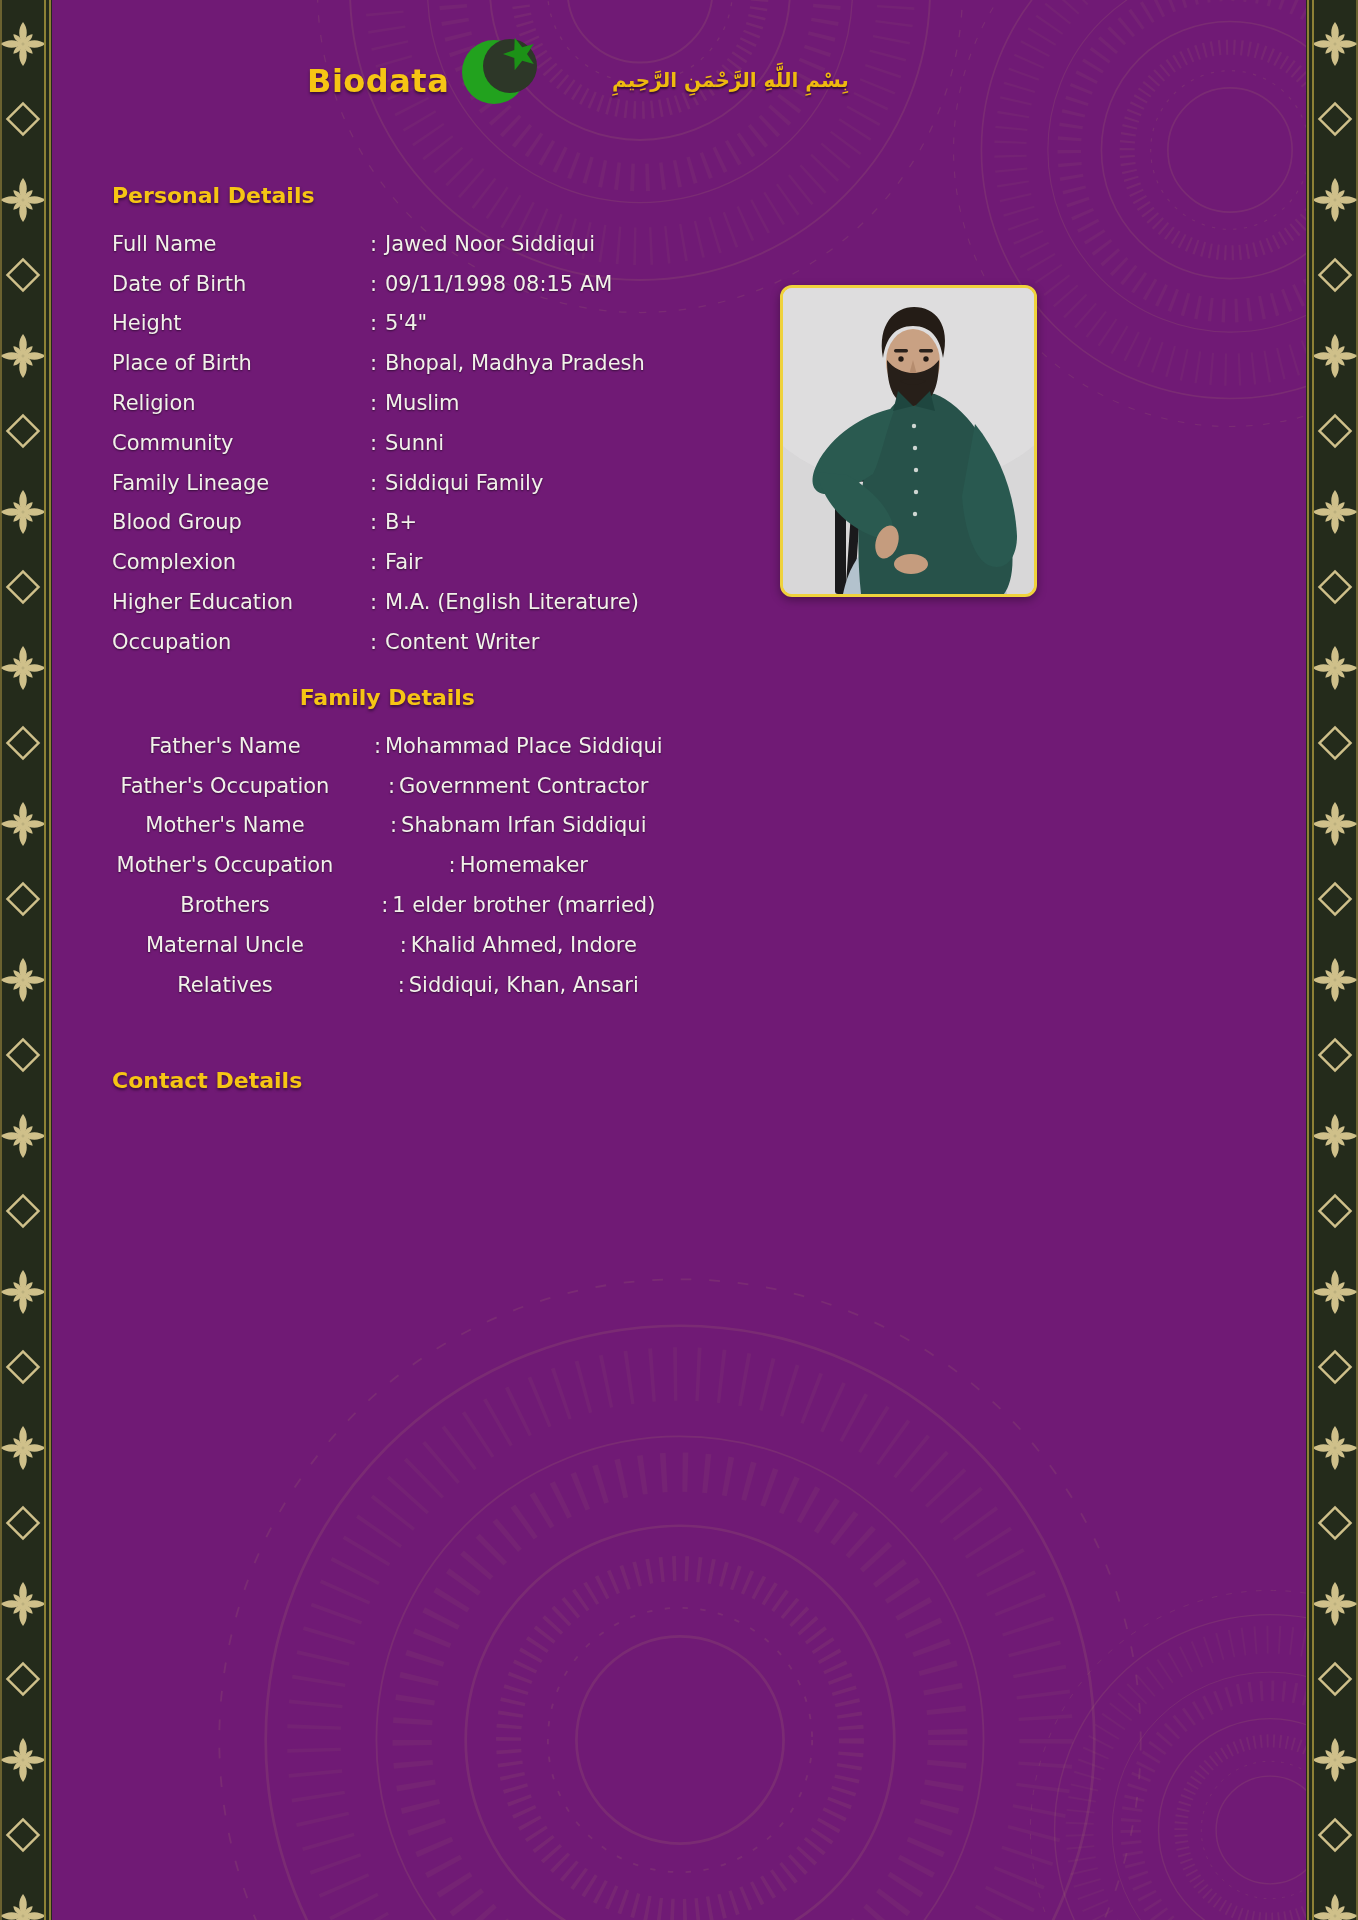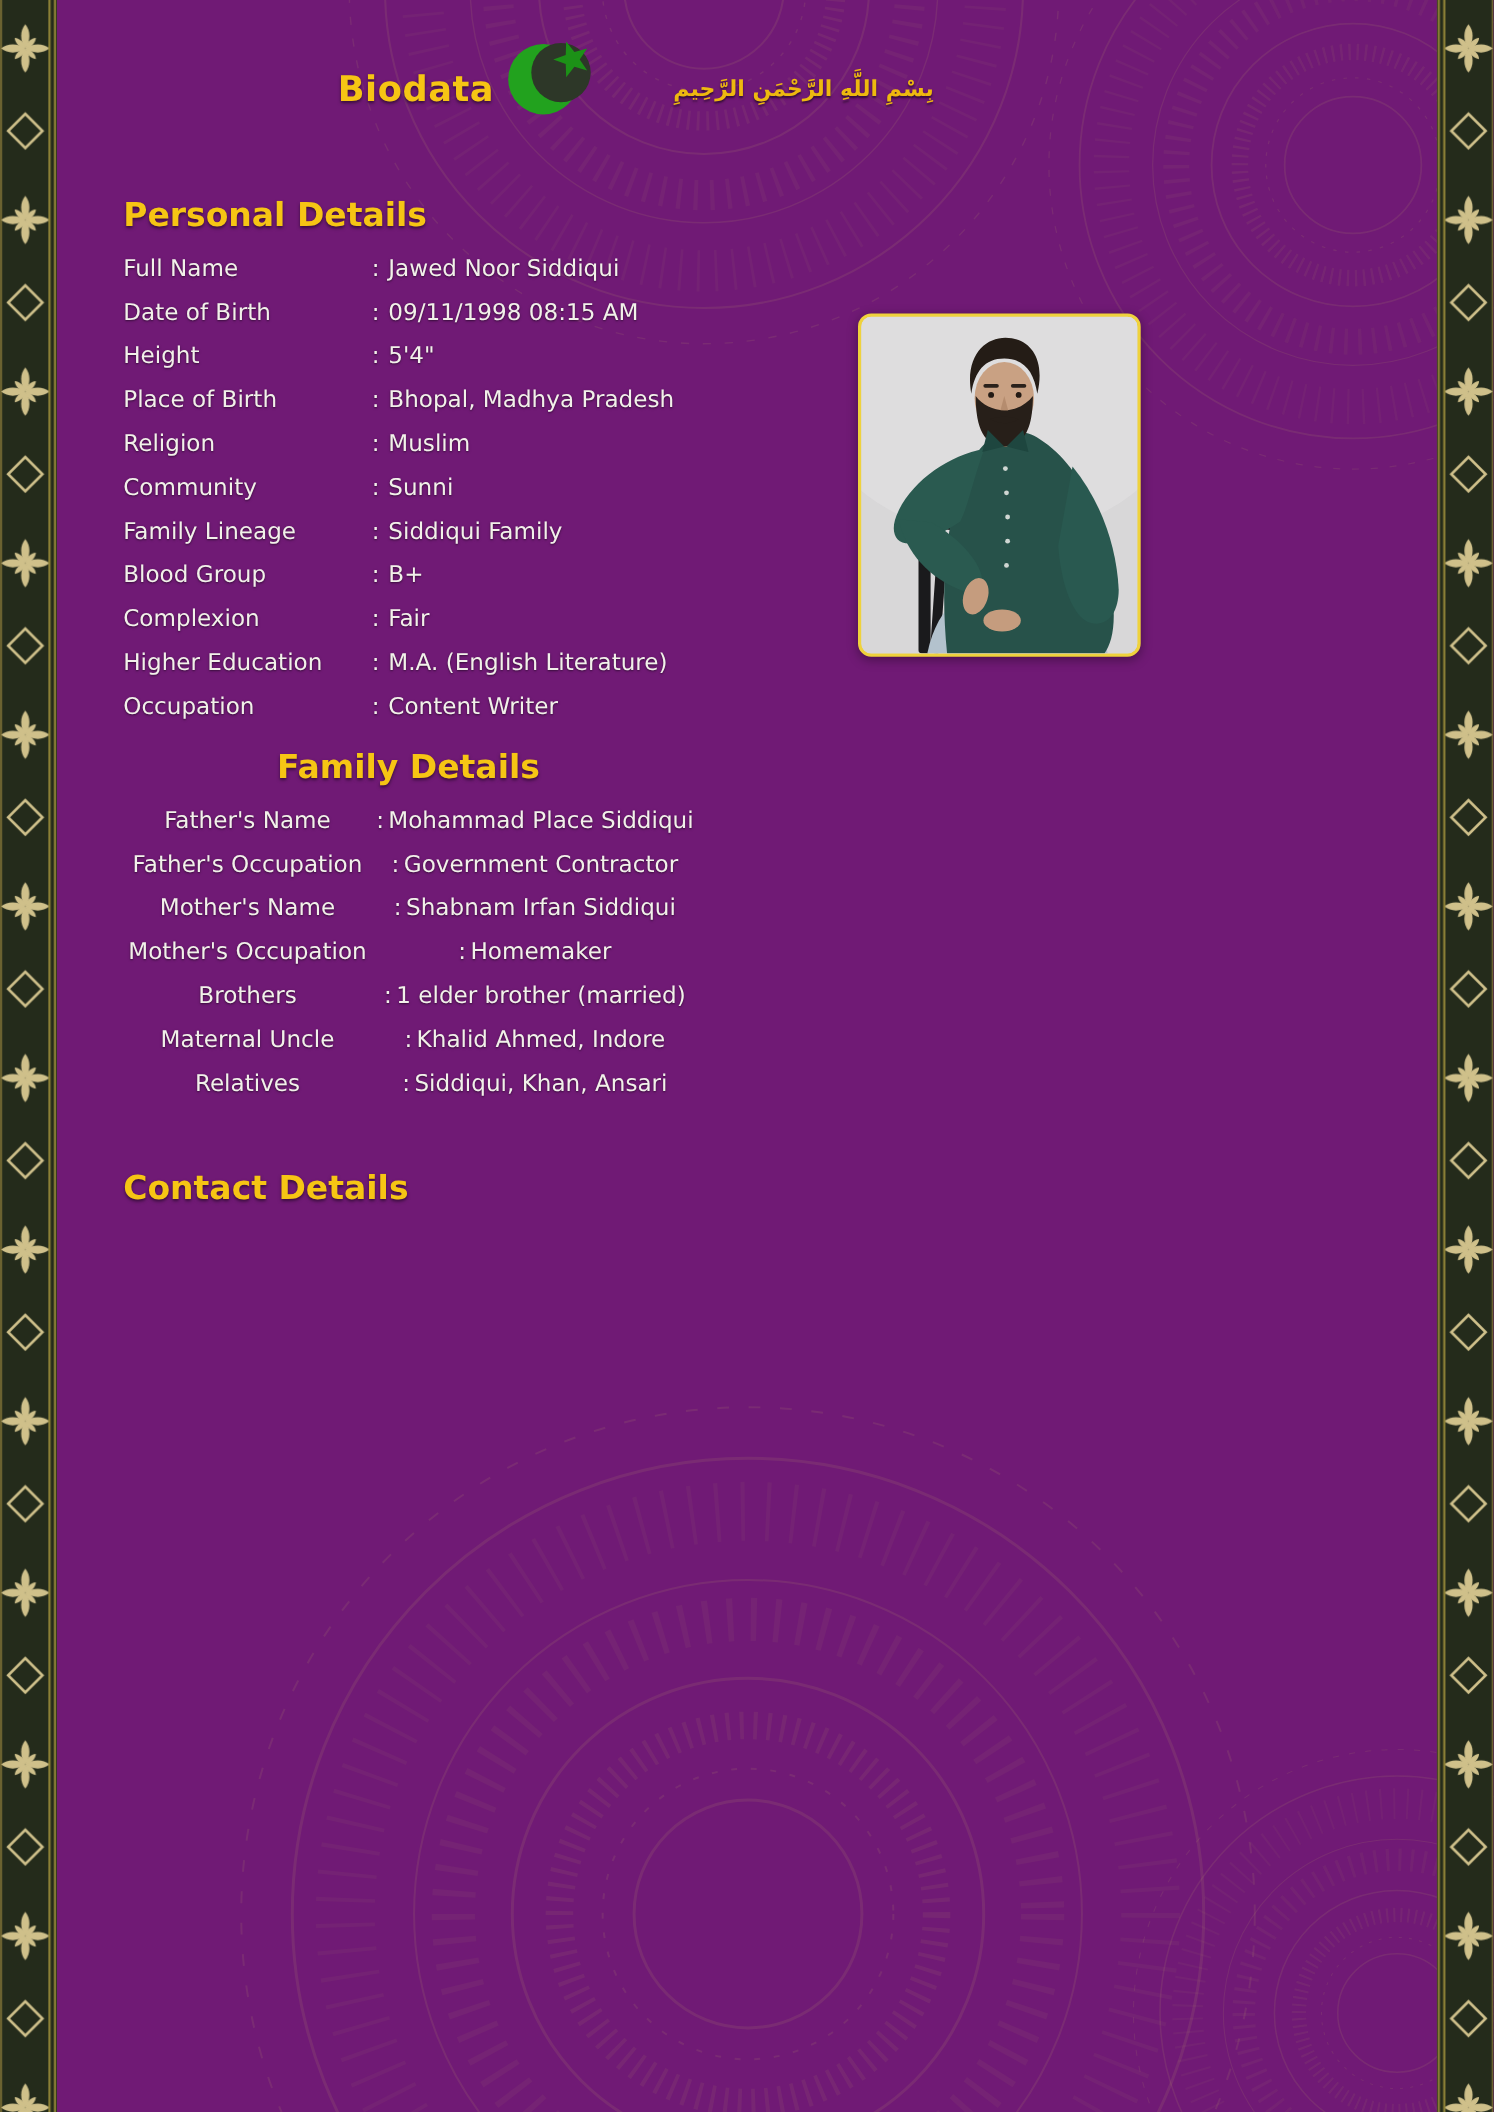--- a/index.html
+++ b/index.html
@@ -31,25 +31,25 @@
     font-size:20px;font-weight:bold;color:#eeb90f;
     direction:rtl;white-space:nowrap;line-height:40px;
     text-shadow:0 2px 2px rgba(0,0,0,.55);
   }
   
   .section{position:absolute;left:112px;}
   .section.personal{top:178px;}
   .section.family{top:680px;text-align:center;}
   .section.contact{top:1063px;}
   .section-title{
-    margin:0 0 10px 0;font-size:30px;line-height:36px;font-weight:bold;
+    margin:0 0 10px 0;font-size:22px;line-height:36px;font-weight:bold;
     color:#f6c514;text-shadow:0 2px 3px rgba(0,0,0,.5);
   }
   .rows{display:block;}
-  .row{display:grid;grid-template-columns:226px auto;height:39.8px;align-items:center;}
+  .row{display:grid;grid-template-columns:226px auto;height:39.8px;align-items:center;gap:32px;}
   .lbl,.val{
     font-size:21px;color:#f2f1ea;white-space:nowrap;
     text-shadow:0 1px 2px rgba(0,0,0,.55);
   }
   .colon{display:inline-block;width:15px;}
   
   .photo{
     position:absolute;left:780px;top:285px;width:257px;height:312px;
     box-sizing:border-box;border:3px solid #efd23c;border-radius:12px;
     overflow:hidden;background:#d8d7d8;

